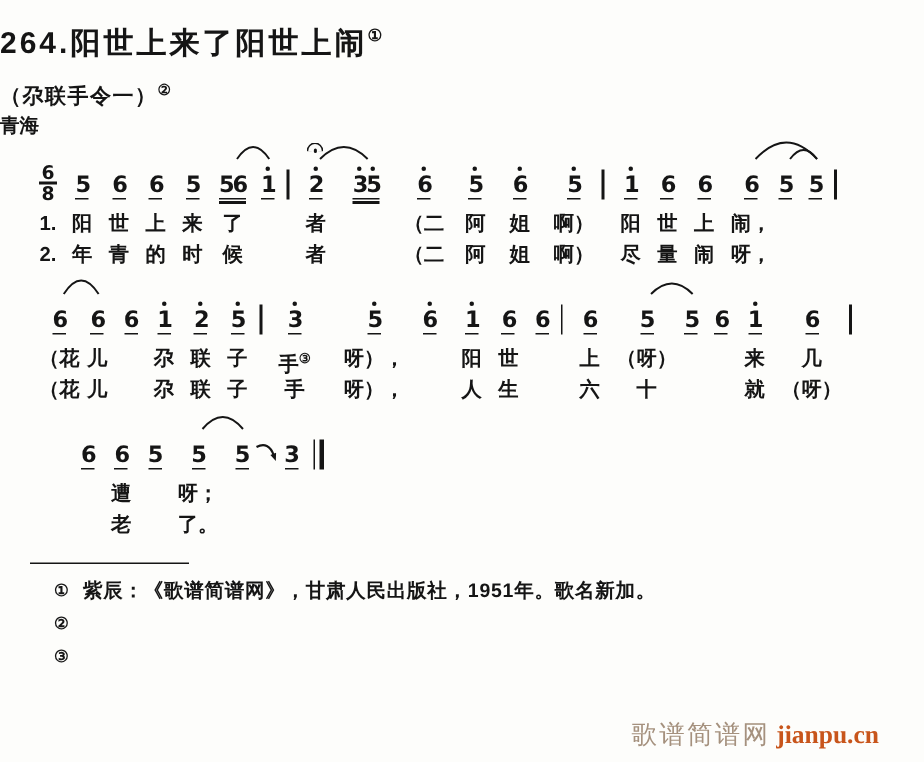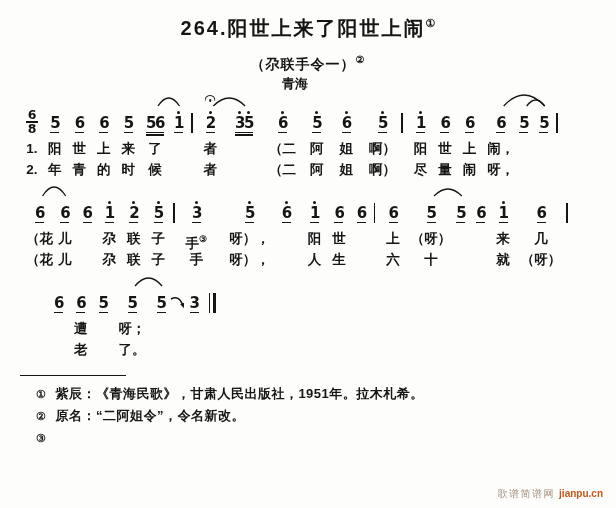--- a/index.html
+++ b/index.html
@@ -1,24 +1,24 @@
 <!DOCTYPE html>
 <html><head>
 <meta charset="utf-8">
 <style>
   html,body{margin:0;padding:0;background:#e8e8e8;}
   .page{width:616px;height:508px;position:relative;background:#fdfdfb;color:#151515;
         font-family:"Liberation Sans",sans-serif;overflow:hidden;margin:0 auto;box-sizing:border-box;}
   
-  .title{text-align:center;padding-top:15px;font-size:20px;font-weight:bold;letter-spacing:2px;}
+  .title{text-align:left;padding-top:15px;font-size:20px;font-weight:bold;letter-spacing:2px;}
   .title sup{font-size:11px;letter-spacing:0;}
-  .subtitle{text-align:center;margin-top:12px;font-size:14px;font-weight:600;
+  .subtitle{margin-top:12px;font-size:14px;font-weight:600;
             font-family:"DejaVu Serif",serif;letter-spacing:1px;}
   .subtitle sup{font-size:10px;}
-  .region{text-align:center;padding-right:26px;font-size:13px;font-weight:bold;margin-top:1px;height:15px;}
+  .region{text-align:left;padding-right:26px;font-size:13px;font-weight:bold;margin-top:1px;height:15px;}
   
   .music{padding-left:26px;margin-top:0;}
   .system{position:relative;margin-top:2px;}
   .cells{display:flex;align-items:flex-start;padding-top:15px;}
   .cell{display:inline-flex;flex-direction:column;align-items:center;margin-right:11px;}
   .notebox{position:relative;display:flex;flex-direction:column;align-items:center;}
   .dots{display:flex;height:8px;}
   .dots .slot{width:9px;display:flex;justify-content:center;align-items:flex-end;}
   .dots i.dot{width:3px;height:3px;border-radius:50%;background:#151515;margin-bottom:1px;}
   .digits{display:flex;height:16px;line-height:16px;font-size:15px;font-weight:bold;
@@ -41,21 +41,21 @@
   .ts-num{font-size:12.5px;font-weight:bold;line-height:10px;text-align:center;
           font-family:"DejaVu Sans",sans-serif;}
   .ts-line{width:12px;height:1.4px;background:#151515;margin:1.5px 0;}
   .slide-svg{margin-bottom:3px;}
   .slur-layer{position:absolute;top:0;left:0;pointer-events:none;overflow:visible;}
   
   .attribution{text-align:right;padding-right:54px;font-size:13.5px;font-weight:bold;margin-top:8px;letter-spacing:1px;}
   .fdivider{width:106px;height:1.6px;background:#151515;margin:15px 0 7px 20px;border:none;}
   .fnote{padding-left:36px;font-size:13px;font-weight:600;line-height:22px;display:flex;letter-spacing:0.5px;}
   .fmark{font-size:11px;margin-right:9px;line-height:22px;}
-  .watermark{position:absolute;right:13px;bottom:7px;font-size:10px;white-space:nowrap;}
+  .watermark{position:absolute;right:30px;bottom:7px;font-size:17px;white-space:nowrap;font-family:Liberation Serif, serif;}
   .wm-cn{letter-spacing:1.5px;margin-right:4px;}
   .wm-url{font-weight:bold;}
 </style>
 </head>
 <body>
 
 <div class="page">
   <div class="title"><span>264.阳世上来了阳世上闹</span><sup>①</sup></div>
   <div class="subtitle"><span>（尕联手令一）</span><sup>②</sup></div>
   <div class="region">青海</div>
@@ -788,25 +788,24 @@
           <path d="M81,14 Q94.5,-2 108,14" stroke="#151515" stroke-width="1.3" fill="none"></path>
         </svg>
       </div>
     </div>
 
 
   <div class="fdivider"></div>
   <div id="footnotes">
       <div class="fnote">
         <span class="fmark">①</span>
-        <span class="ftext">紫辰：《青海民歌》，甘肃人民出版社，1951年。拉木札希。</span>
+        <span class="ftext">紫辰：《歌谱简谱网》，甘肃人民出版社，1951年。歌名新加。</span>
       </div>
       <div class="fnote">
         <span class="fmark">②</span>
-        <span class="ftext">原名：“二阿姐令”，令名新改。</span>
       </div>
       <div class="fnote">
         <span class="fmark">③</span>
       </div>
     </div>
 
   <div class="watermark">
     <span class="wm-cn" style="color: rgb(165, 145, 126);">歌谱简谱网</span><span class="wm-url" style="color: rgb(200, 85, 27);">jianpu.cn</span>
   </div>
 </div>

